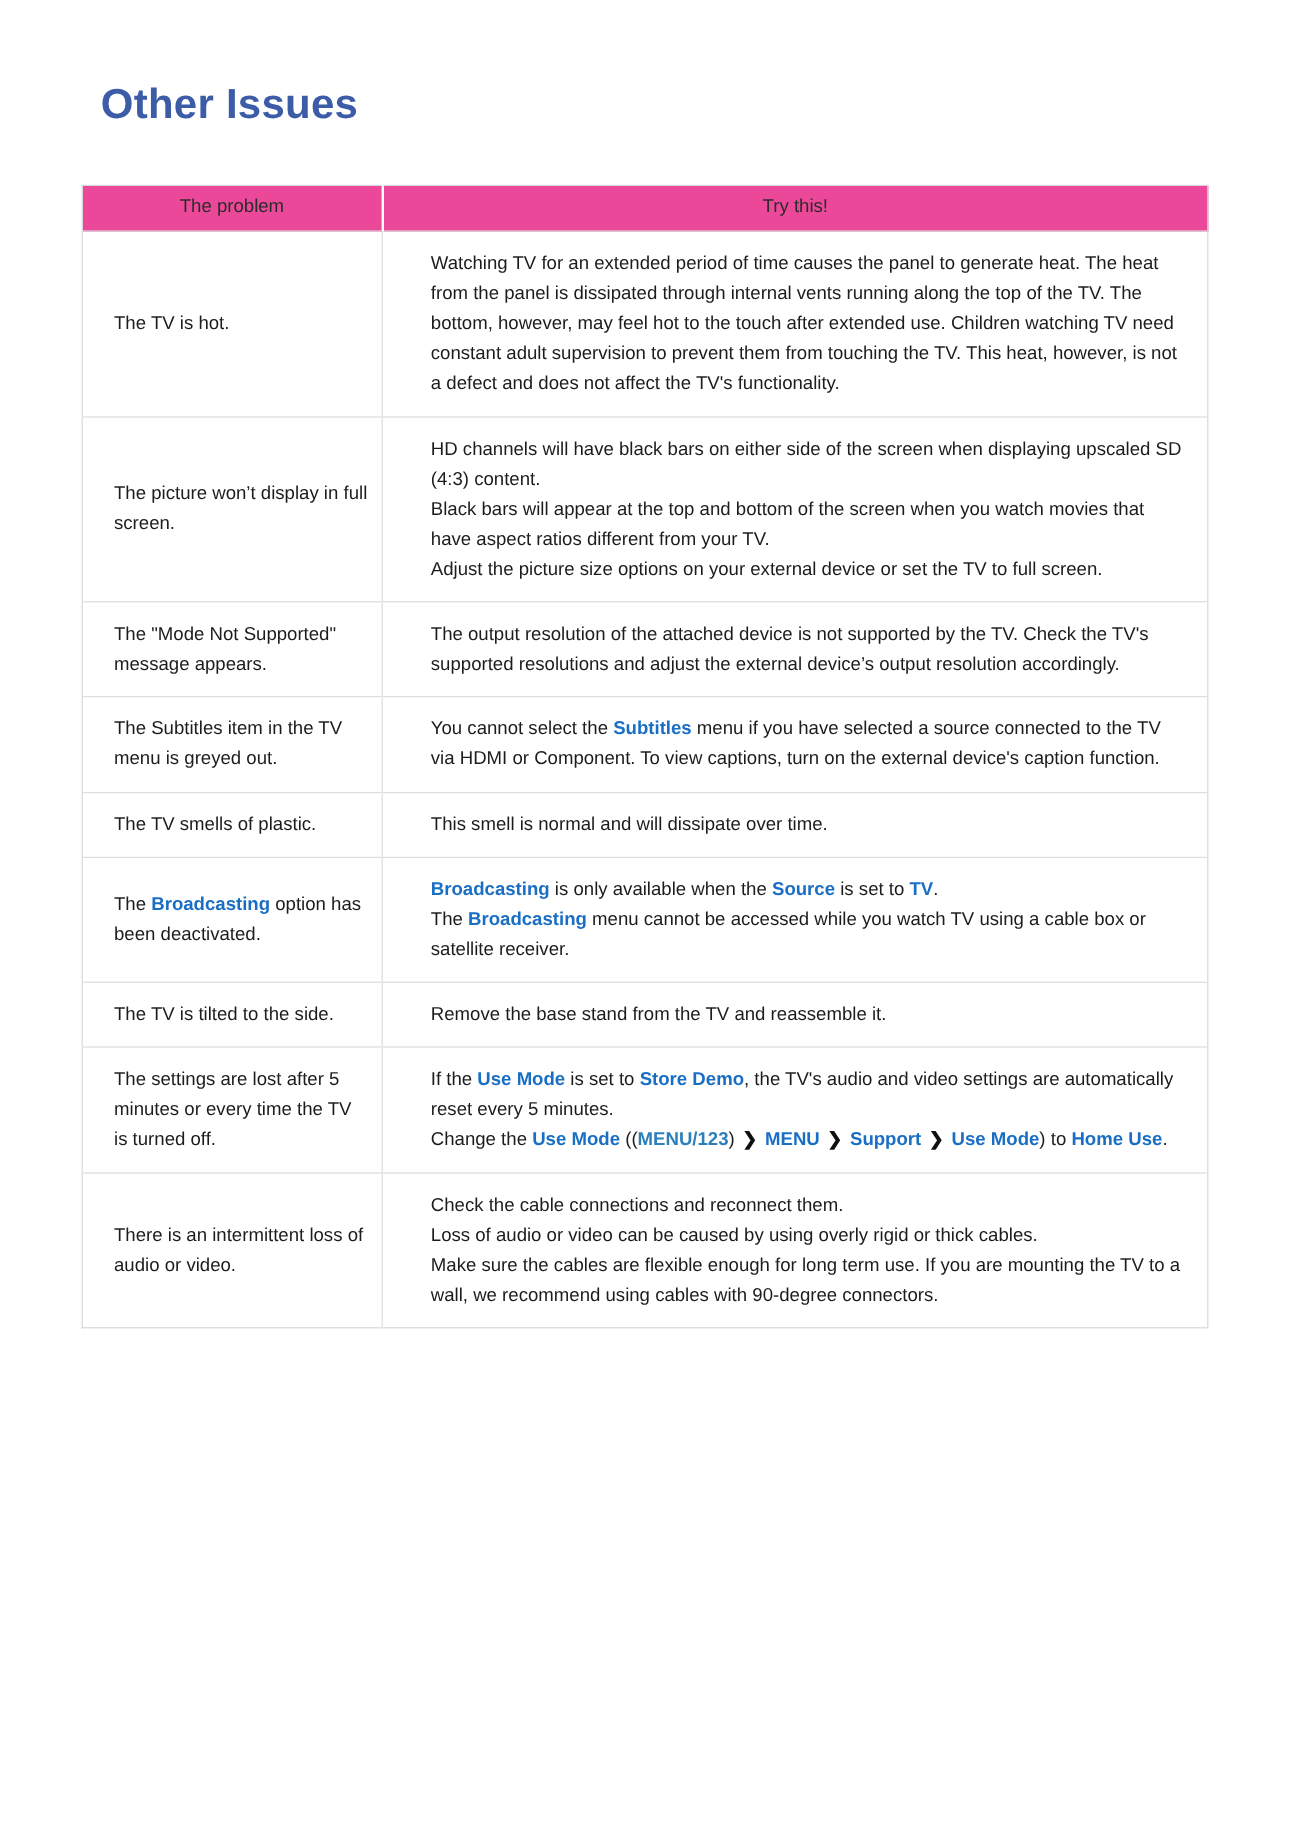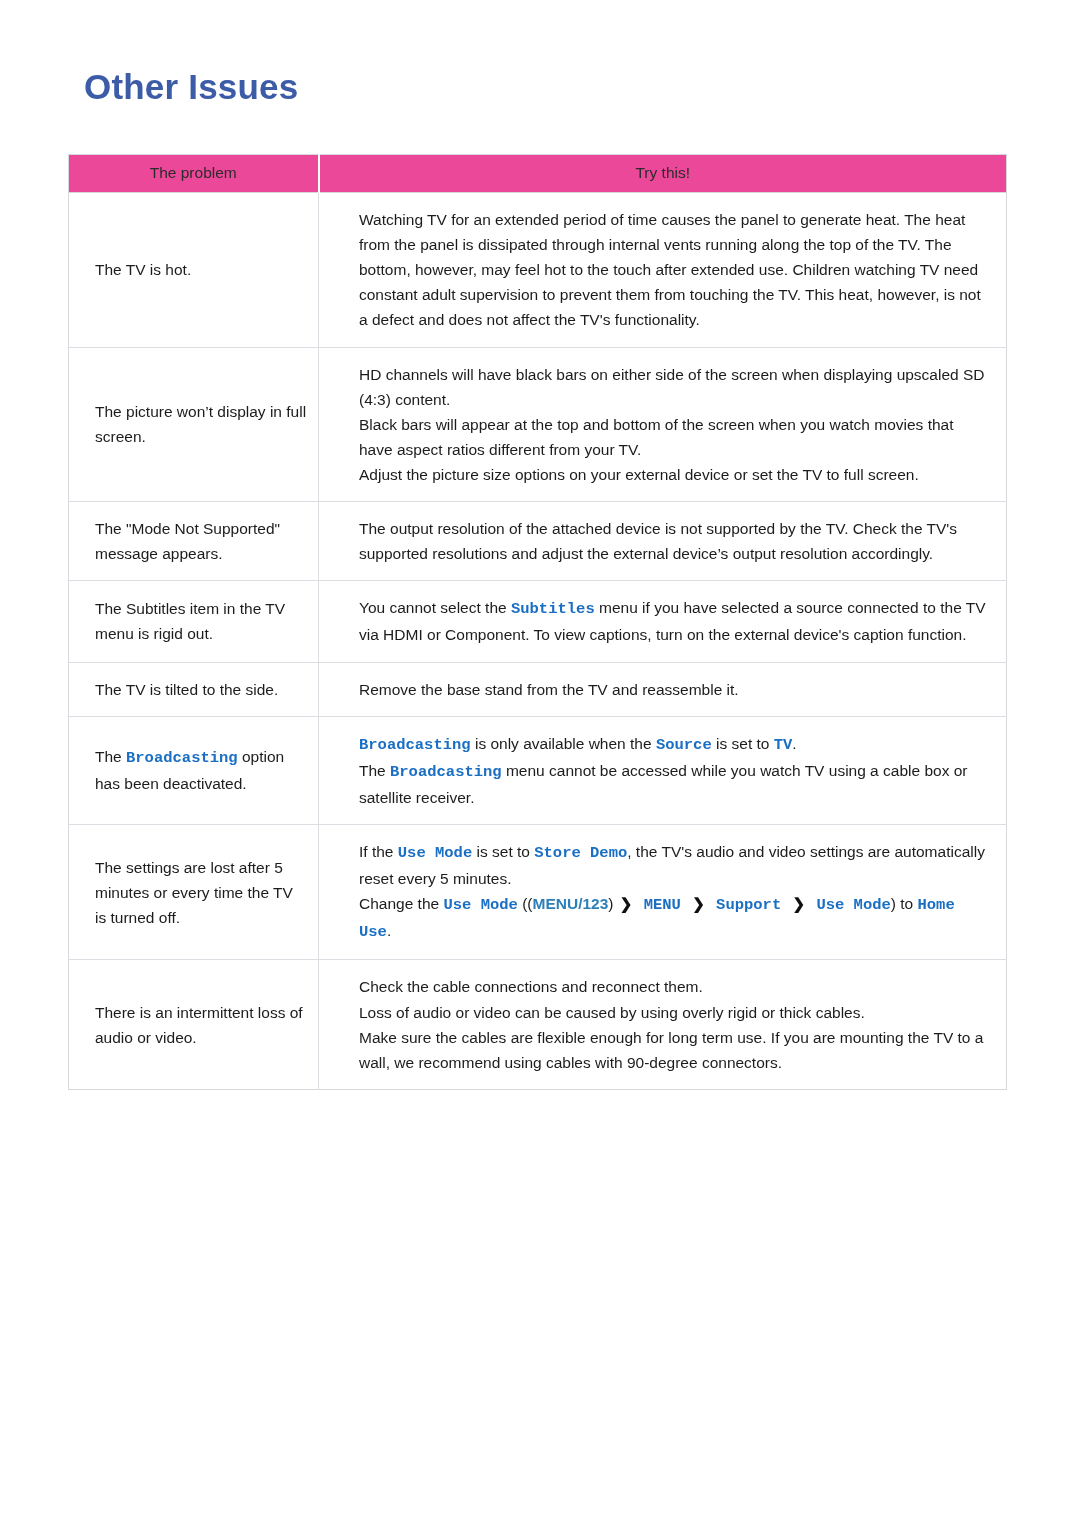--- a/index.html
+++ b/index.html
@@ -76,21 +76,20 @@
     padding: 12px 10px 12px 26px;
   }
   td.cell-try {
     vertical-align: top;
     padding: 14px 16px 14px 40px;
   }
   .line { display: block; }
   .lnk {
     color: #1a6fc4;
     font-weight: bold;
-    font-family: Liberation Mono, monospace;
   }
   .lnk-soft {
     color: #2d7fb8;
     font-weight: bold;
   }
   .chev {
     color: #0f0f0f;
     font-weight: bold;
     font-size: 15px;
     padding: 0 2px;
@@ -133,41 +132,47 @@
       </tr>
 
       <tr>
         <td class="cell-problem">The "Mode Not Supported" message appears.</td>
         <td class="cell-try">
           <span class="line">The output resolution of the attached device is not supported by the TV. Check the TV's supported resolutions and adjust the external device’s output resolution accordingly.</span>
         </td>
       </tr>
 
       <tr>
-        <td class="cell-problem">The Subtitles item in the TV menu is rigid out.</td>
+        <td class="cell-problem">The Subtitles item in the TV menu is greyed out.</td>
         <td class="cell-try">
           <span>You cannot select the </span><span class="lnk">Subtitles</span><span> menu if you have selected a source connected to the TV via HDMI or Component. To view captions, turn on the external device's caption function.</span>
         </td>
       </tr>
 
-
       <tr>
-        <td class="cell-problem">The TV is tilted to the side.</td>
+        <td class="cell-problem">The TV smells of plastic.</td>
         <td class="cell-try">
-          <span class="line">Remove the base stand from the TV and reassemble it.</span>
+          <span class="line">This smell is normal and will dissipate over time.</span>
         </td>
       </tr>
 
       <tr>
         <td class="cell-problem">
           <span>The </span><span class="lnk">Broadcasting</span><span> option has been deactivated.</span>
         </td>
         <td class="cell-try">
           <span class="line"><span class="lnk">Broadcasting</span><span> is only available when the </span><span class="lnk">Source</span><span> is set to </span><span class="lnk">TV</span><span>.</span></span>
           <span class="line"><span>The </span><span class="lnk">Broadcasting</span><span> menu cannot be accessed while you watch TV using a cable box or satellite receiver.</span></span>
+        </td>
+      </tr>
+
+      <tr>
+        <td class="cell-problem">The TV is tilted to the side.</td>
+        <td class="cell-try">
+          <span class="line">Remove the base stand from the TV and reassemble it.</span>
         </td>
       </tr>
 
       <tr>
         <td class="cell-problem">The settings are lost after 5 minutes or every time the TV is turned off.</td>
         <td class="cell-try">
           <span class="line"><span>If the </span><span class="lnk">Use Mode</span><span> is set to </span><span class="lnk">Store Demo</span><span>, the TV's audio and video settings are automatically reset every 5 minutes.</span></span>
           <span class="line"><span>Change the </span><span class="lnk">Use Mode</span><span> ((</span><span class="lnk-soft">MENU/123</span><span>) </span><span class="chev">❯</span><span class="lnk"> MENU </span><span class="chev">❯</span><span class="lnk"> Support </span><span class="chev">❯</span><span class="lnk"> Use Mode</span><span>) to </span><span class="lnk">Home Use</span><span>.</span></span>
         </td>
       </tr>

